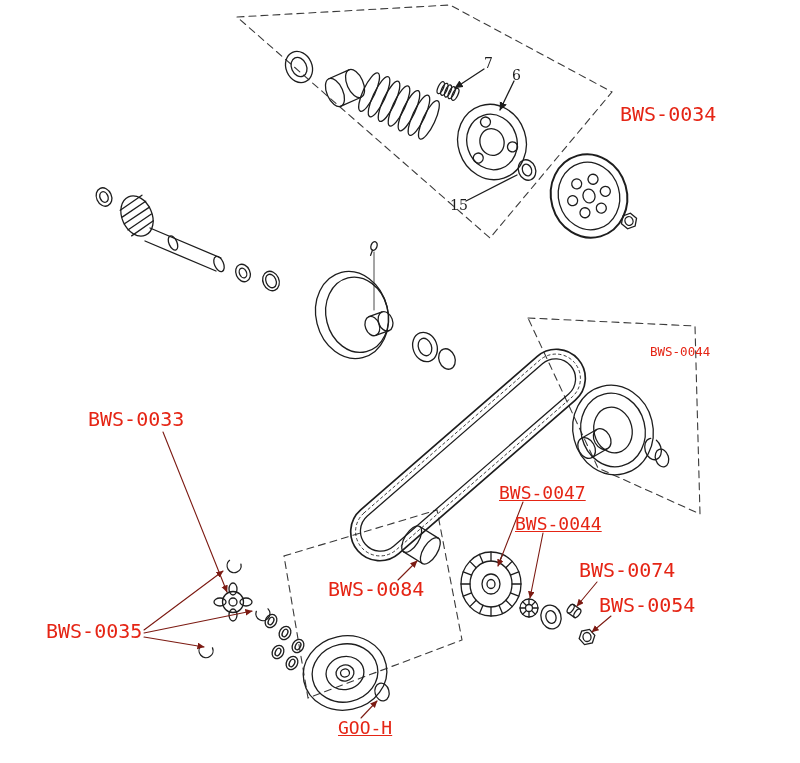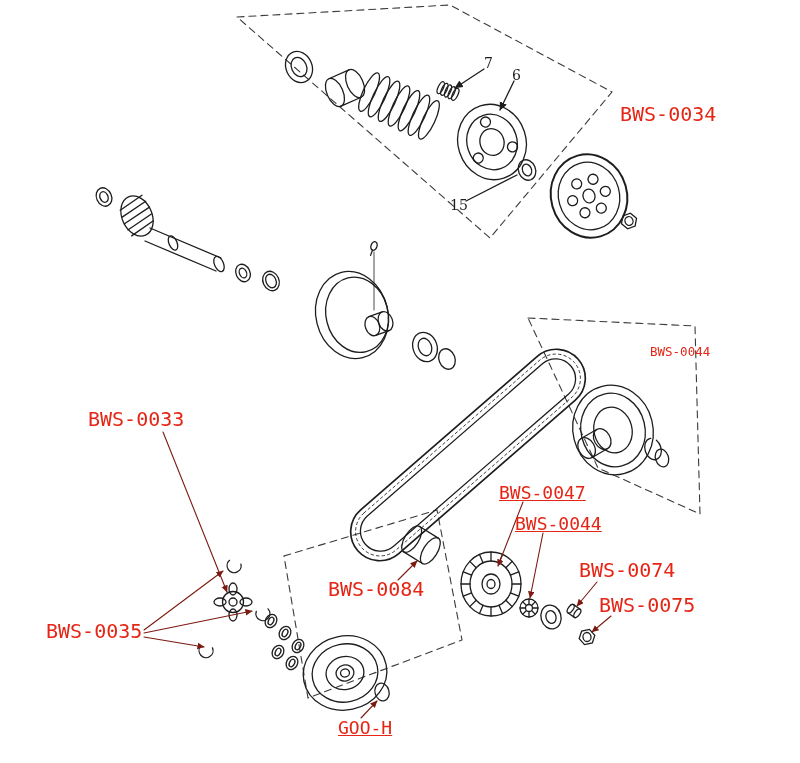--- a/index.html
+++ b/index.html
@@ -315,21 +315,21 @@
       <line x1="466" y1="201" x2="517" y2="175"></line>
     </g>
   </svg>
 
   <div class="lbl big" style="left:620px;top:104px">BWS-0034</div>
   <div class="lbl sm" style="left:602px;top:346px">BWS-0044</div>
   <div class="lbl big" style="left:88px;top:409px">BWS-0033</div>
   <div class="lbl mid" style="left:499px;top:484px">BWS-0047</div>
   <div class="lbl mid" style="left:515px;top:515px">BWS-0044</div>
   <div class="lbl big" style="left:579px;top:560px">BWS-0074</div>
-  <div class="lbl big" style="left:599px;top:595px">BWS-0075</div>
+  <div class="lbl big" style="left:599px;top:595px">BWS-0054</div>
   <div class="lbl big" style="left:328px;top:579px">BWS-0084</div>
   <div class="lbl big" style="left:46px;top:621px">BWS-0035</div>
   <div class="lbl mid" style="left:338px;top:719px">GOO-H</div>
 
   <div class="num" style="left:484px;top:56px">7</div>
   <div class="num" style="left:512px;top:68px">6</div>
   <div class="num" style="left:450px;top:198px">15</div>
 
 </div>
 

